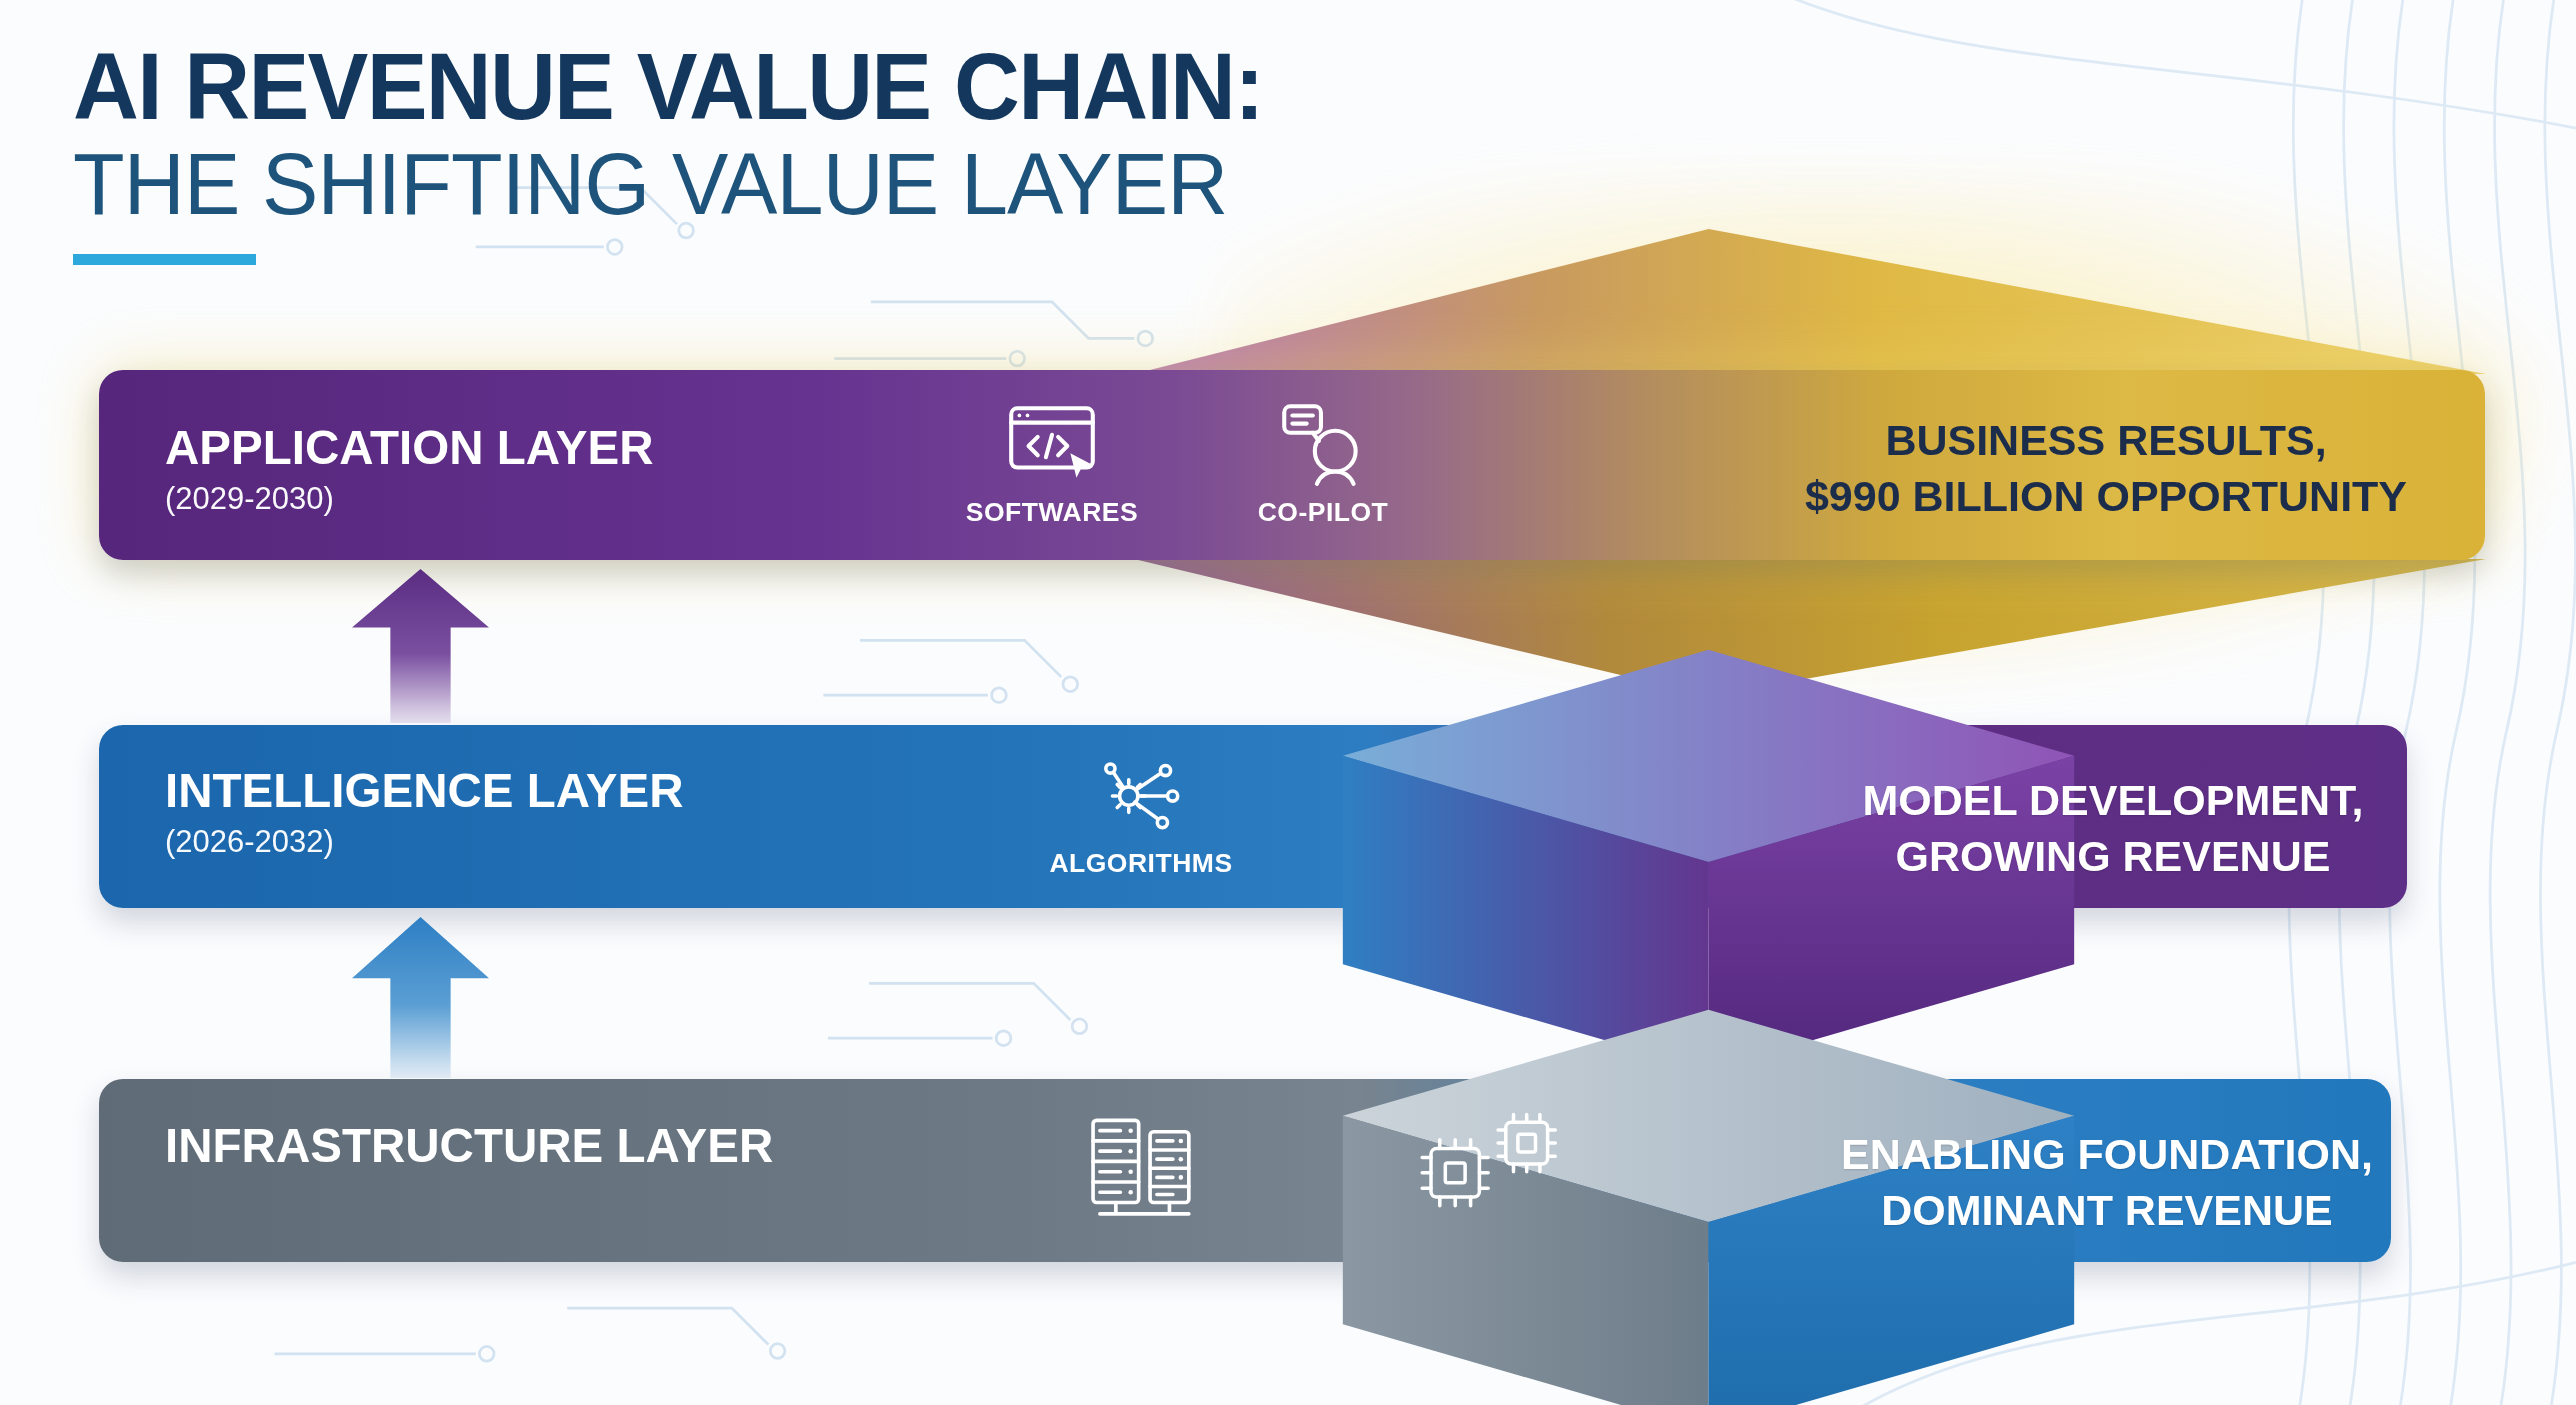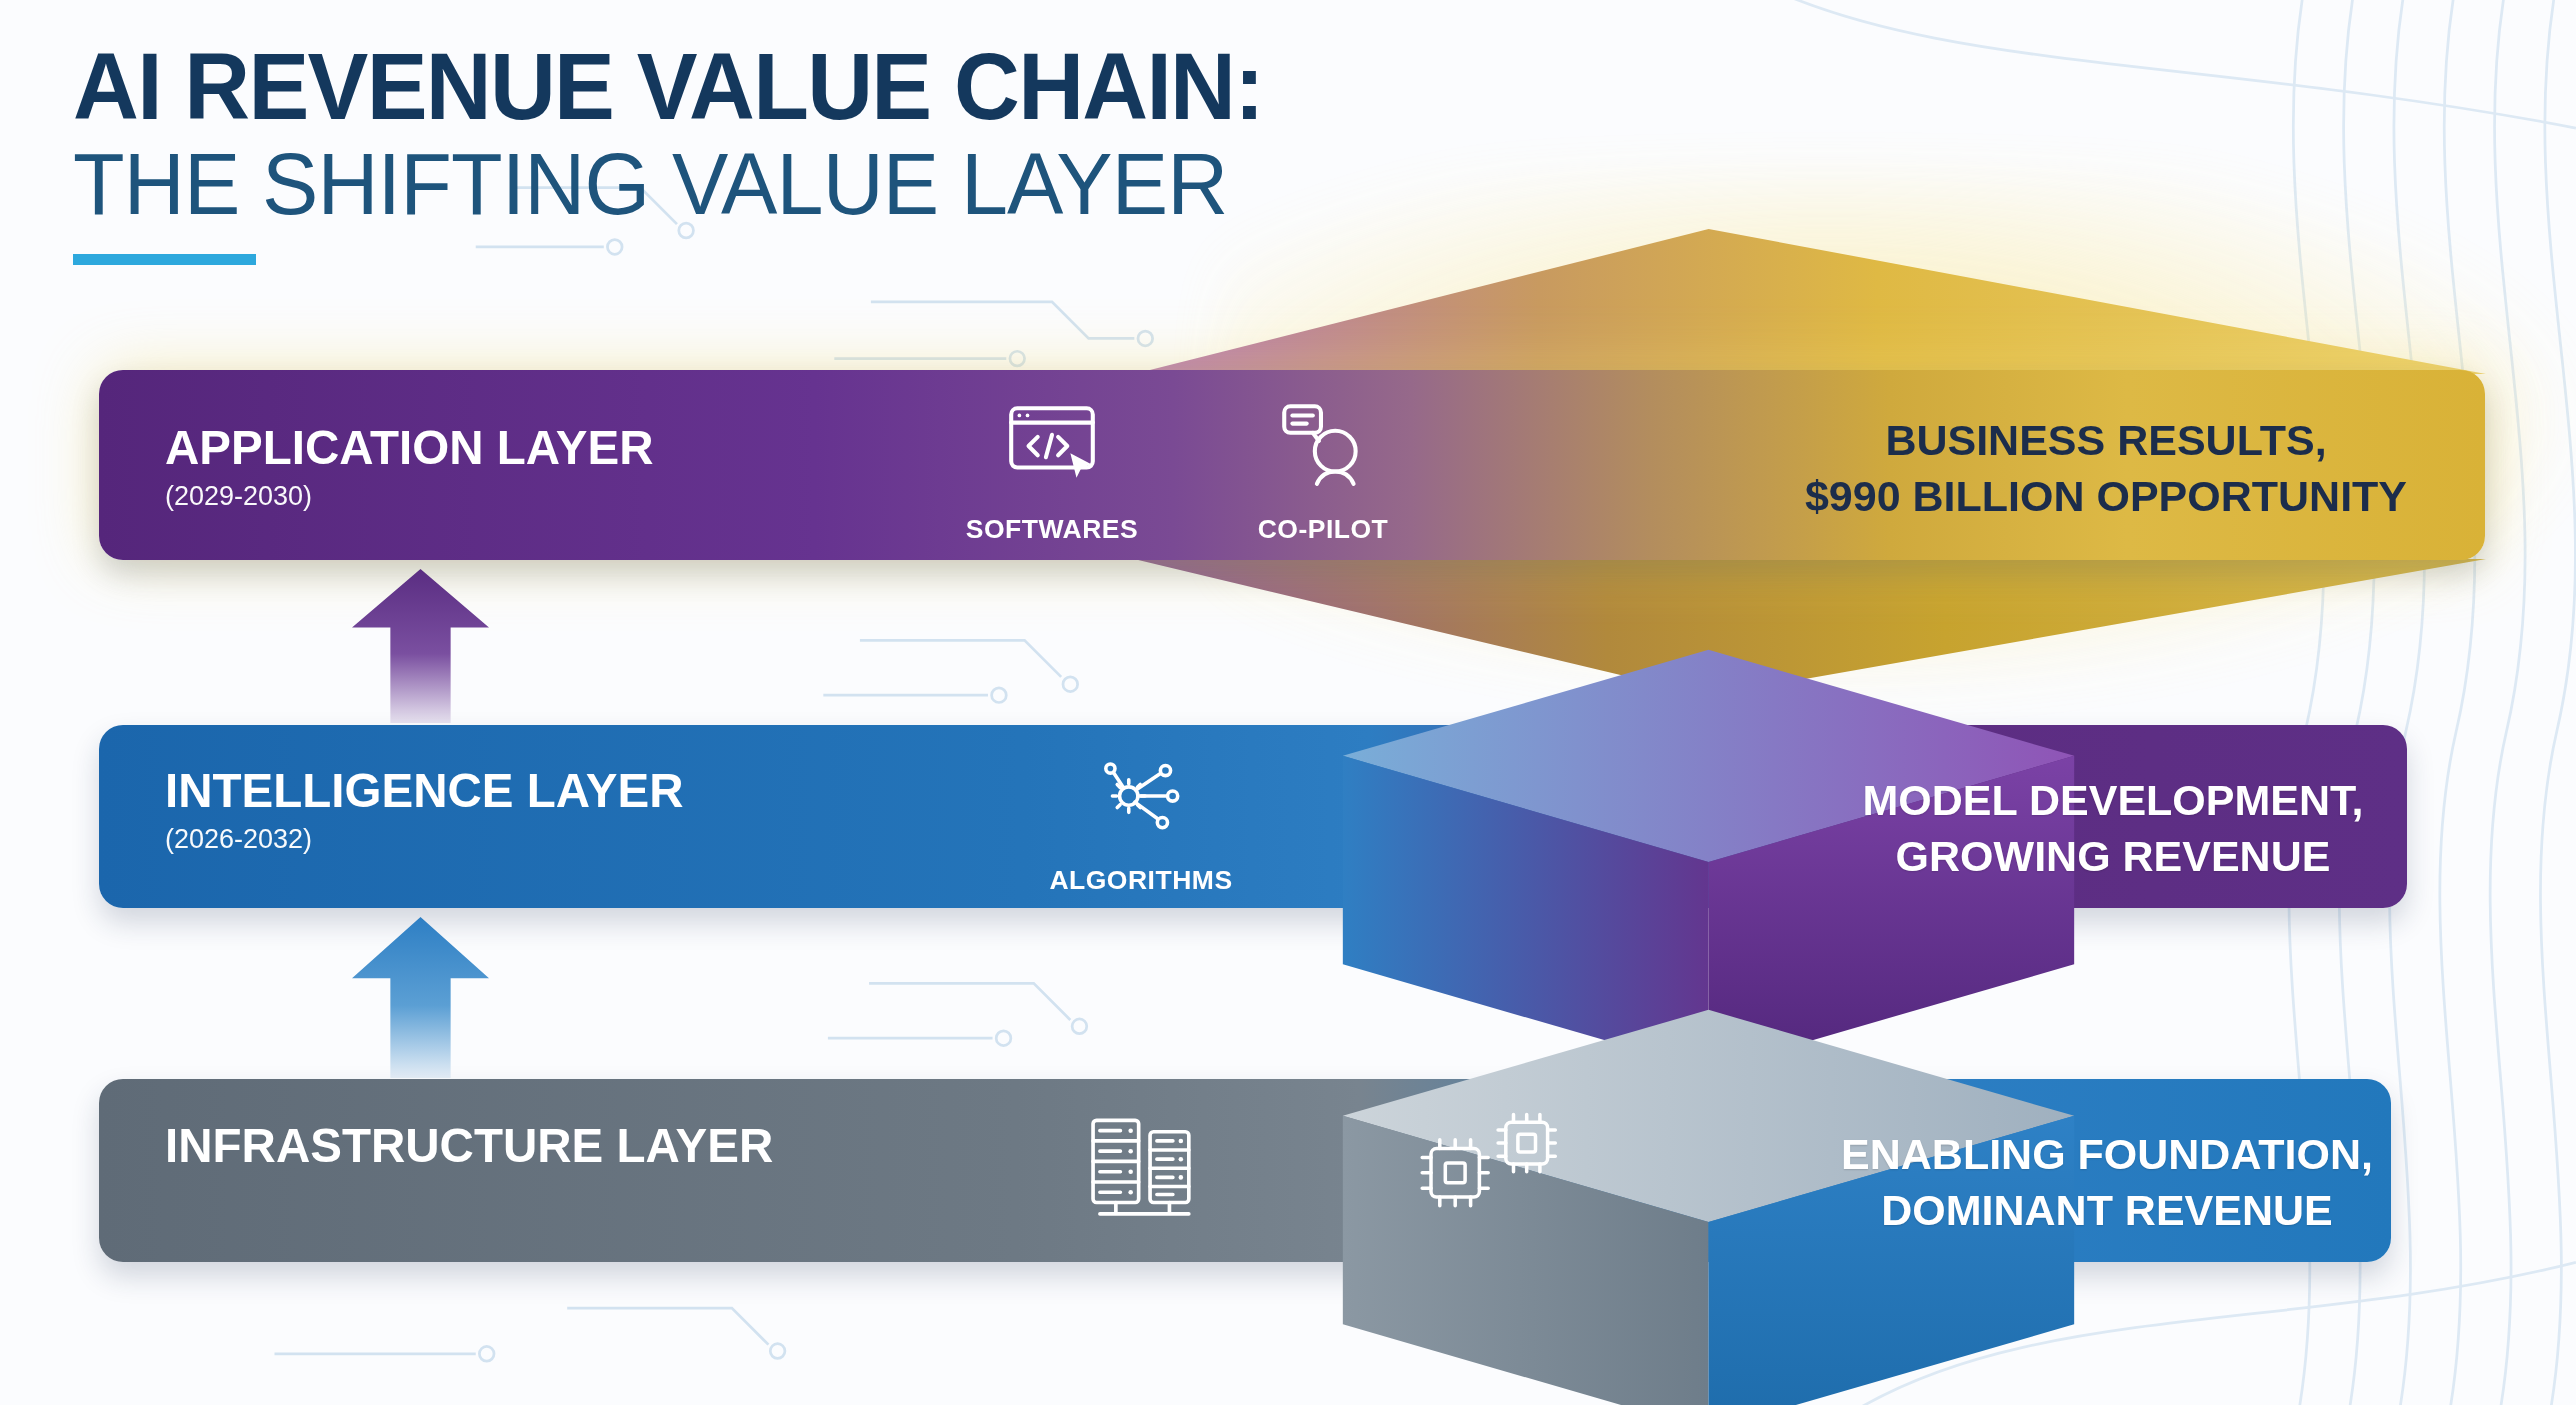--- a/index.html
+++ b/index.html
@@ -67,25 +67,25 @@
     clip-path:polygon(50% 0, 100% 38%, 72% 38%, 72% 100%, 28% 100%, 28% 38%, 0% 38%); }
   .arrow-purple { left:352px; top:569px; height:154px;
     background:linear-gradient(180deg,#5a2d82 0%,#7a4fa0 55%,rgba(150,120,180,.2) 100%); }
   .arrow-blue { left:352px; top:917px; height:161px;
     background:linear-gradient(180deg,#2e7fc4 0%,#5b9fd4 55%,rgba(140,180,215,.2) 100%); }
 
   
   .layer-heading { position:absolute; left:165px; color:#ffffff; z-index:5; }
   .layer-title { font-size:49px; font-weight:700; line-height:1.05; letter-spacing:0;
                  transform:scaleX(.97); transform-origin:left; }
-  .layer-years { font-size:27px; font-weight:400; margin-top:7.3px; opacity:.97; }
+  .layer-years { font-size:31px; font-weight:400; margin-top:7.3px; opacity:.97; }
 
   .icon-item { position:absolute; z-index:5; color:#ffffff; text-align:center; }
   .icon-item svg { display:block; margin:0 auto; }
-  .icon-label { margin-top:20px; font-size:26.5px; font-weight:700; letter-spacing:0.5px; }
+  .icon-label { margin-top:3px; font-size:26.5px; font-weight:700; letter-spacing:0.5px; }
 
   .result { position:absolute; z-index:5; width:768px; text-align:center;
             font-size:43px; font-weight:700; line-height:1.3; color:#ffffff;
             text-shadow:0 0.9px 1.8px rgba(0,0,0,.15); }
   .result-dark { color:#1c2d4b; text-shadow:none; }
 </style>
 </head>
 <body>
 
 <div class="canvas">

